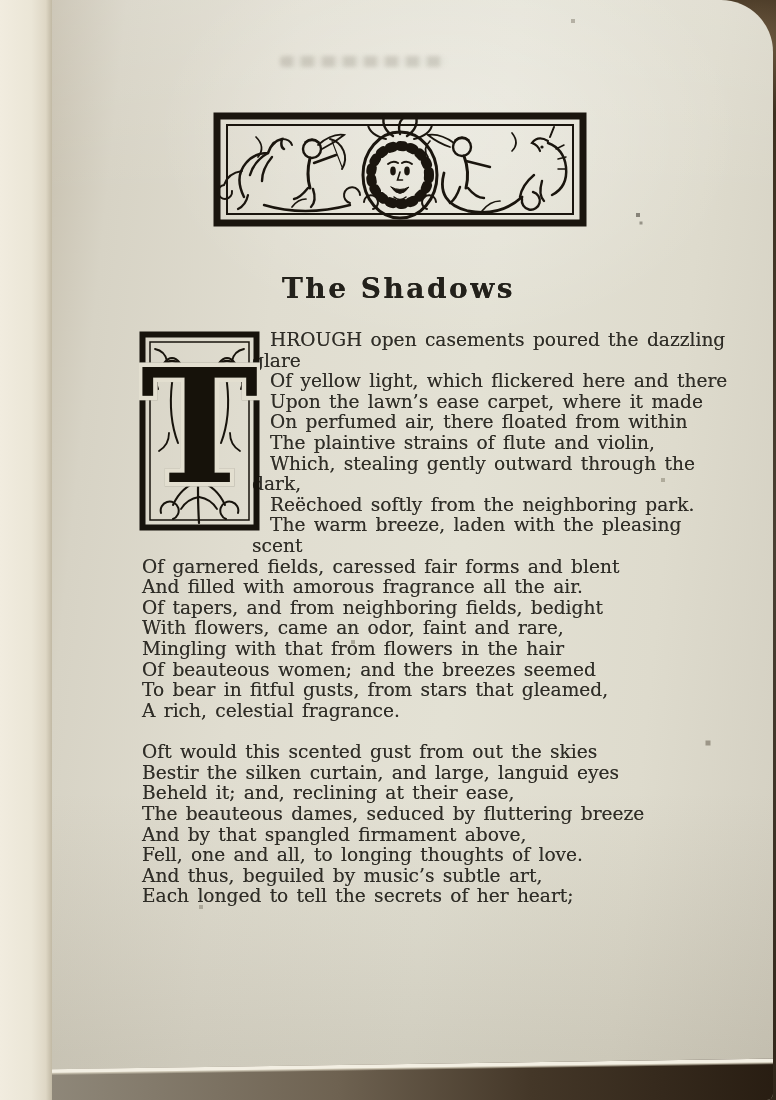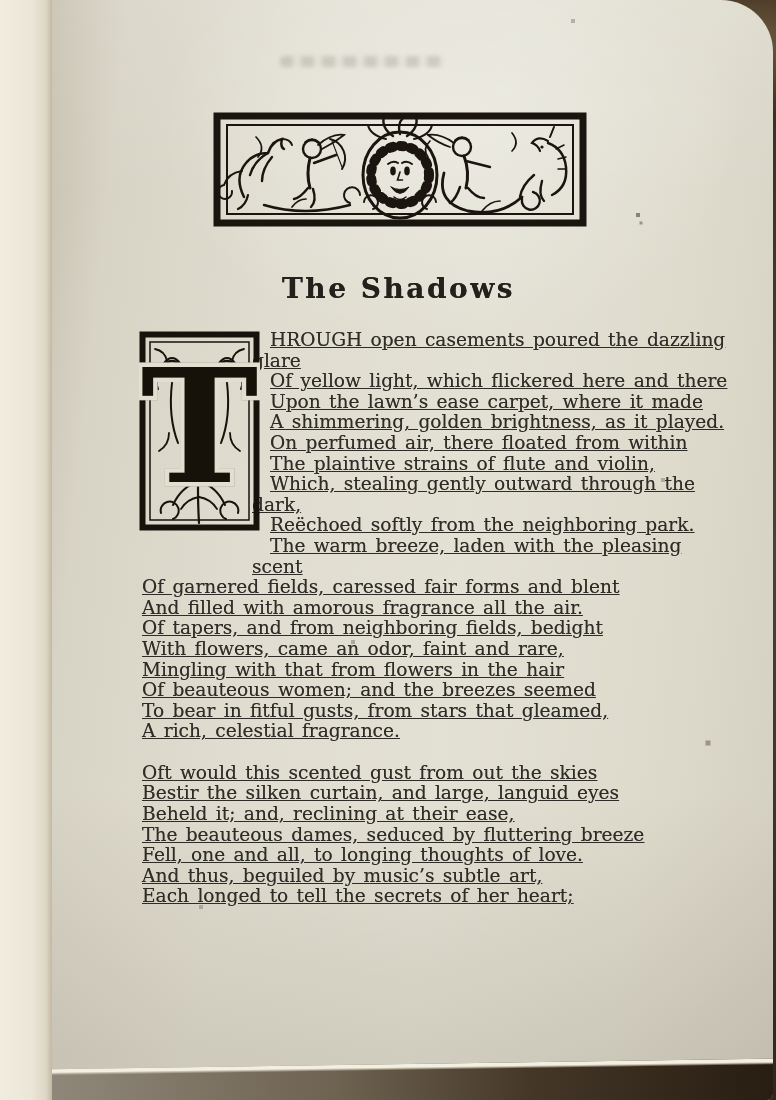--- a/index.html
+++ b/index.html
@@ -52,21 +52,21 @@
     font-weight:bold;font-size:28px;letter-spacing:2.5px;color:#23211b;
     text-shadow:0 0 0.5px rgba(35,33,27,.8);
   }
   .poem{
     position:absolute;left:90px;top:330px;width:560px;
     font-size:18.6px;line-height:20.6px;color:#2e2c26;
     word-spacing:0.13em;
     text-shadow:0 0 0.4px rgba(46,44,38,.55);
   }
   .dropcap{position:absolute;left:-3px;top:1px;width:121px;height:200px;}
-  .pl{white-space:nowrap;text-decoration:underline;}
+  .pl{white-space:nowrap;}
   .bc{margin-left:128px;}     
   .cont{margin-left:110px;}   
   .stanza-gap{height:21px;}
   .specks{
     position:absolute;left:0;top:0;width:2px;height:2px;background:transparent;
     box-shadow:
       585px 214px 0 1px rgba(60,55,45,.55),
       588px 222px 0 0.5px rgba(60,55,45,.45),
       610px 479px 0 1px rgba(90,82,64,.35),
       300px 641px 0 1px rgba(70,65,50,.35),
@@ -181,21 +181,20 @@
         <path d="M20 120 q10 -6 10 -18" stroke-width="1.8"></path>
         <path d="M101 120 q-10 -6 -10 -18" stroke-width="1.8"></path>
       </g>
       <text x="60.5" y="151" text-anchor="middle" font-family="'DejaVu Serif',serif" font-weight="bold" font-size="158" fill="#16120a" stroke="#e3dfd0" stroke-width="9" paint-order="stroke">T</text>
     </svg>
 
     <div class="pl bc">HROUGH open casements poured the dazzling</div>
     <div class="pl bc cont">glare</div>
     <div class="pl bc">Of yellow light, which flickered here and there</div>
     <div class="pl bc">Upon the lawn’s ease carpet, where it made</div>
-    <div class="pl bc">A shimmering, golden brightness, as it played.</div>
     <div class="pl bc">On perfumed air, there floated from within</div>
     <div class="pl bc">The plaintive strains of flute and violin,</div>
     <div class="pl bc">Which, stealing gently outward through the</div>
     <div class="pl bc cont">dark,</div>
     <div class="pl bc">Reëchoed softly from the neighboring park.</div>
     <div class="pl bc">The warm breeze, laden with the pleasing</div>
     <div class="pl bc cont">scent</div>
     <div class="pl">Of garnered fields, caressed fair forms and blent</div>
     <div class="pl">And filled with amorous fragrance all the air.</div>
     <div class="pl">Of tapers, and from neighboring fields, bedight</div>
@@ -204,20 +203,21 @@
     <div class="pl">Of beauteous women; and the breezes seemed</div>
     <div class="pl">To bear in fitful gusts, from stars that gleamed,</div>
     <div class="pl">A rich, celestial fragrance.</div>
 
     <div class="stanza-gap"></div>
 
     <div class="pl">Oft would this scented gust from out the skies</div>
     <div class="pl">Bestir the silken curtain, and large, languid eyes</div>
     <div class="pl">Beheld it; and, reclining at their ease,</div>
     <div class="pl">The beauteous dames, seduced by fluttering breeze</div>
+    <div class="pl">And by that spangled firmament above,</div>
     <div class="pl">Fell, one and all, to longing thoughts of love.</div>
     <div class="pl">And thus, beguiled by music’s subtle art,</div>
     <div class="pl">Each longed to tell the secrets of her heart;</div>
   </div>
 
   <div class="specks"></div>
   <div class="bottom-edge"></div>
 </div>
 
 </body></html>

